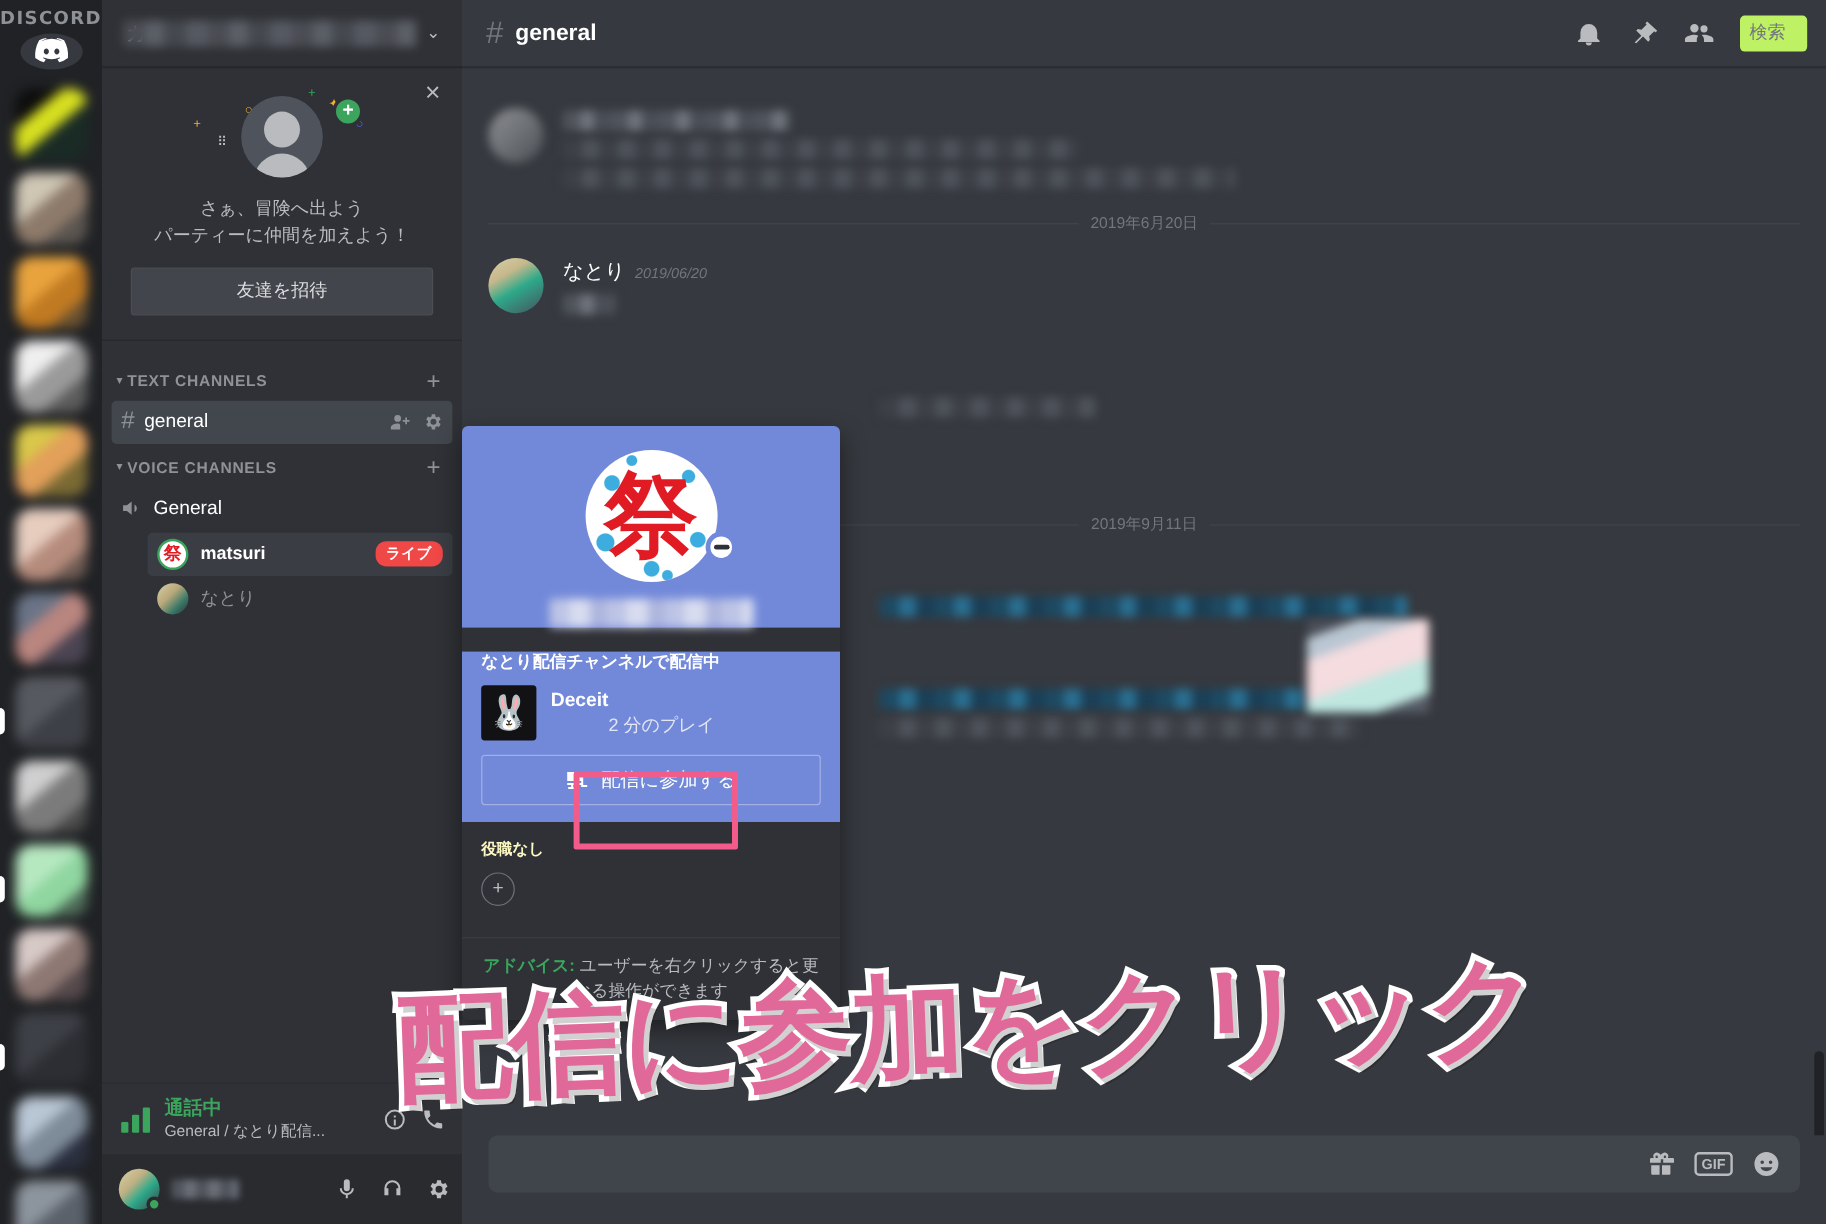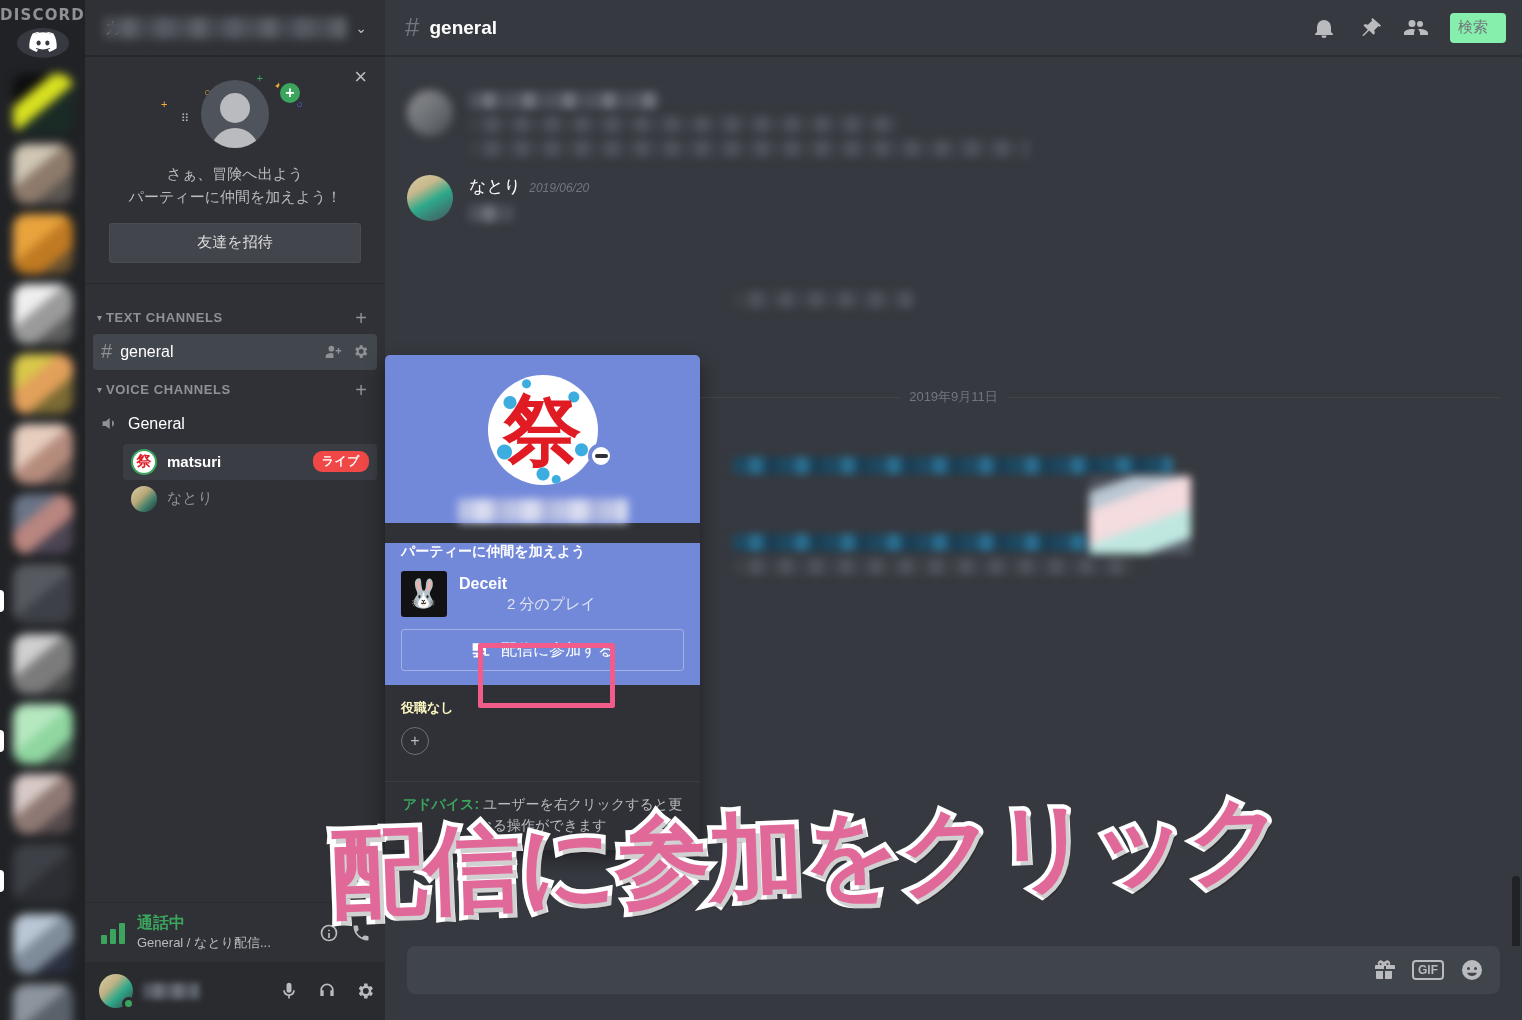--- a/index.html
+++ b/index.html
@@ -152,21 +152,21 @@
   .main { flex: 1; height: 1020px; display: flex; flex-direction: column; background: #36393f; position: relative; }
   .chat-header {
     height: 56px; display: flex; align-items: center; padding: 0 16px 0 20px;
     border-bottom: 1px solid #2c2e33; box-shadow: 0 1px 0 rgba(4,4,5,.2); flex: 0 0 56px;
   }
   .ch-hash { color: #72767d; font-size: 26px; margin-right: 10px; font-weight: 400; }
   .ch-title { color: #fff; font-size: 19px; font-weight: bold; }
   .hdr-acts { margin-left: auto; display: flex; align-items: center; gap: 22px; }
   .hdr-acts svg { width: 24px; height: 24px; fill: #b9bbbe; cursor: pointer; }
   .search-box {
-    background: #86efac; border-radius: 4px; height: 30px; width: 56px;
+    background: #bef264; border-radius: 4px; height: 30px; width: 56px;
     display: flex; align-items: center; padding: 0 8px; color: #72767d; font-size: 15px;
     cursor: text; overflow: hidden;
   }
 
   .messages { flex: 1; position: relative; overflow: hidden; padding-top: 6px; }
   .divider { display: flex; align-items: center; margin: 18px 22px 14px; }
   .divider .line { flex: 1; height: 1px; background: #42454a; }
   .divider .lbl { color: #72767d; font-size: 13px; padding: 0 10px; }
 
   .msg { display: flex; padding: 6px 22px 2px; margin-top: 10px; }
@@ -446,20 +446,25 @@
 
       <div class="msg" style="margin-top:22px;">
         <span class="msg-ava" style="filter:blur(4px);background:linear-gradient(135deg,#8d8f93 0%,#6e7175 50%,#4b4e53 100%);"></span>
         <span class="msg-body">
           <span class="blur-line" style="display:block;width:190px;margin-top:2px;"></span>
           <span class="blur-line dark" style="display:block;width:430px;"></span>
           <span class="blur-line dark" style="display:block;width:560px;"></span>
         </span>
       </div>
 
+      <div class="divider">
+        <span class="line"></span>
+        <span class="lbl">2019年6月20日</span>
+        <span class="line"></span>
+      </div>
 
       <div class="msg">
         <span class="msg-ava" style="background:linear-gradient(150deg,#d7cfa8 0%,#c7b88c 30%,#2ea98a 55%,#47505c 100%);"></span>
         <span class="msg-body">
           <span class="msg-head">
             <span class="msg-author">なとり</span>
             <span class="msg-time">2019/06/20</span>
           </span>
           <span class="blur-line" style="display:block;width:44px;"></span>
         </span>
@@ -515,21 +520,21 @@
           <span class="matsuri-kanji">祭</span>
         </div>
         <div class="po-dnd">
             <i></i>
           </div>
       </div>
       <div class="po-name-blur"></div>
     </div>
 
     <div class="po-stream">
-      <div class="po-stream-title">パーティーに仲間を加えよう</div>
+      <div class="po-stream-title">なとり配信チャンネルで配信中</div>
       <div class="po-game">
         <span class="po-game-ico">🐰</span>
         <span>
           <span class="po-game-name" style="display:block">Deceit</span>
           <span class="po-game-time" style="display:block">2 分のプレイ</span>
         </span>
       </div>
       <div class="po-join">
         <svg viewBox="0 0 24 24">
             <path d="M2 4h14v9H2V4zm0 11h14v2H8v2h5v2H3v-2h3v-2H2v-2zm16-8h4v2h-4v8h4v2h-6V7h2z"></path>

